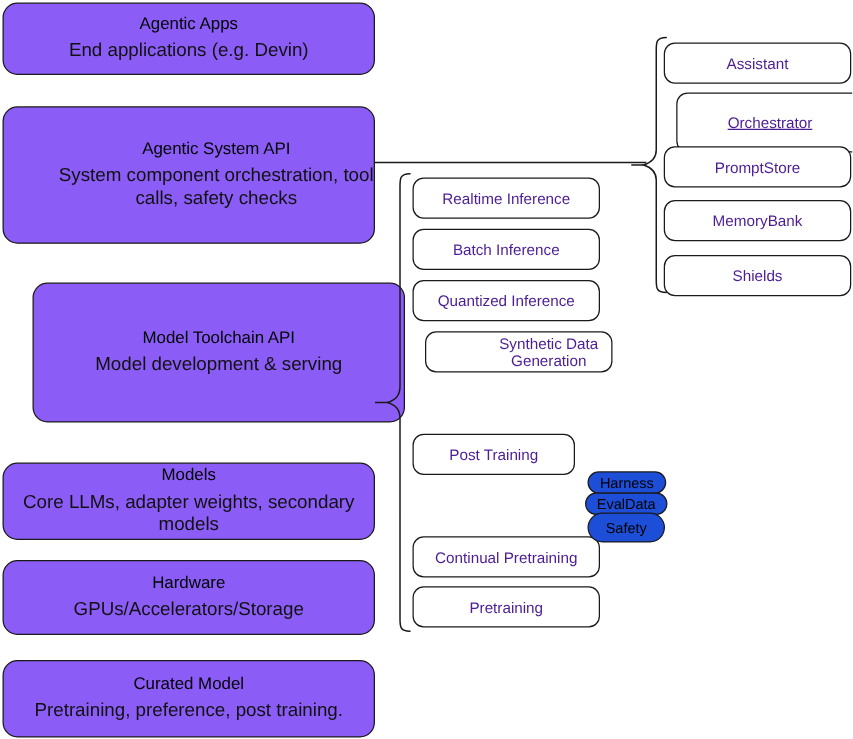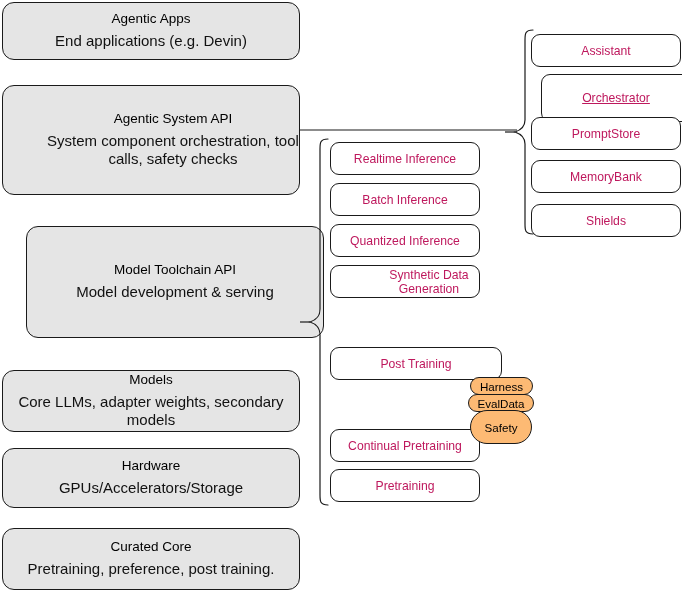--- a/index.html
+++ b/index.html
@@ -16,21 +16,21 @@
     position: relative;
     width: 682px;
     height: 591px;
     background: #ffffff;
     overflow: hidden;
   }
   .node {
     position: absolute;
     box-sizing: border-box;
     border: 1.1px solid #1a1a1a;
-    background: #e5e5e5;
+    background: #8b5cf6;
     border-radius: 12px;
     display: flex;
     flex-direction: column;
     align-items: center;
     justify-content: center;
     text-align: center;
     line-height: 1.25;
   }
   .layer-title {
     font-size: 13.5px;
@@ -45,27 +45,27 @@
     position: absolute;
     box-sizing: border-box;
     border: 1.1px solid #1a1a1a;
     background: #ffffff;
     border-radius: 9px;
     display: flex;
     align-items: center;
     justify-content: center;
     text-align: center;
     font-size: 12.2px;
-    color: #be185d;
+    color: #4c1d95;
   }
   .pill {
     position: absolute;
     box-sizing: border-box;
     border: 1.1px solid #1a1a1a;
-    background: #fdba74;
+    background: #1d4ed8;
     border-radius: 999px;
     display: flex;
     align-items: center;
     justify-content: center;
     text-align: center;
     font-size: 11.6px;
     color: #000;
     z-index: 5;
   }
   .brace, .connector {
@@ -98,21 +98,21 @@
     <div class="layer-title">Models</div>
     <div class="layer-sub">Core LLMs, adapter weights, secondary models</div>
   </div>
 
   <div class="node" style="left:2px; top:448px; width:298px; height:60px;">
     <div class="layer-title">Hardware</div>
     <div class="layer-sub">GPUs/Accelerators/Storage</div>
   </div>
 
   <div class="node" style="left:2px; top:528px; width:298px; height:62px;">
-    <div class="layer-title">Curated Core</div>
+    <div class="layer-title">Curated Model</div>
     <div class="layer-sub">Pretraining, preference, post training.</div>
   </div>
 
   <div class="connector" style="left:300px; top:120px; width:220px; height:22px;">
     <svg width="220" height="22" viewBox="0 0 220 22">
       <path d="M0,10 L217,10" fill="none" stroke="#1a1a1a" stroke-width="1.1"></path>
     </svg>
   </div>
 
   <div class="brace" style="left:300px; top:137px; width:30px; height:380px;">
@@ -143,40 +143,40 @@
 
   <div class="chip" style="left:330px; top:142px; width:150px; height:33px;">
     <span>Realtime Inference</span>
   </div>
   <div class="chip" style="left:330px; top:183px; width:150px; height:33px;text-align:center;">
     <span>Batch Inference</span>
   </div>
   <div class="chip" style="left:330px; top:224px; width:150px; height:33px;">
     <span>Quantized Inference</span>
   </div>
-  <div class="chip" style="left:330px; top:265px; width:150px; height:33px;padding-left:48px;">
+  <div class="chip" style="left:340px; top:265px; width:150px; height:33px;padding-left:48px;">
     <span>Synthetic Data Generation</span>
   </div>
-  <div class="chip" style="left:330px; top:347px; width:172px; height:33px;">
+  <div class="chip" style="left:330px; top:347px; width:130px; height:33px;">
     <span>Post Training</span>
   </div>
   <div class="chip" style="left:330px; top:429px; width:150px; height:33px;">
     <span>Continual Pretraining</span>
   </div>
   <div class="chip" style="left:330px; top:469px; width:150px; height:33px;">
     <span>Pretraining</span>
   </div>
 
   <div class="pill" style="left:470px; top:377px; width:63px; height:18px;">
     <span>Harness</span>
   </div>
   <div class="pill" style="left:468px; top:394px; width:66px; height:18px;">
     <span>EvalData</span>
   </div>
-  <div class="pill" style="left:470px; top:410px; width:62px; height:34px;">
+  <div class="pill" style="left:470px; top:410px; width:62px; height:24px;">
     <span>Safety</span>
   </div>
 
   <div class="chip" style="left:531px; top:34px; width:150px; height:33px;">
     <span>Assistant</span>
   </div>
   <div class="chip" style="left:541px; top:74px; width:150px; height:48px;text-decoration:underline;">
     <span>Orchestrator</span>
   </div>
   <div class="chip" style="left:531px; top:117px; width:150px; height:33px;">

